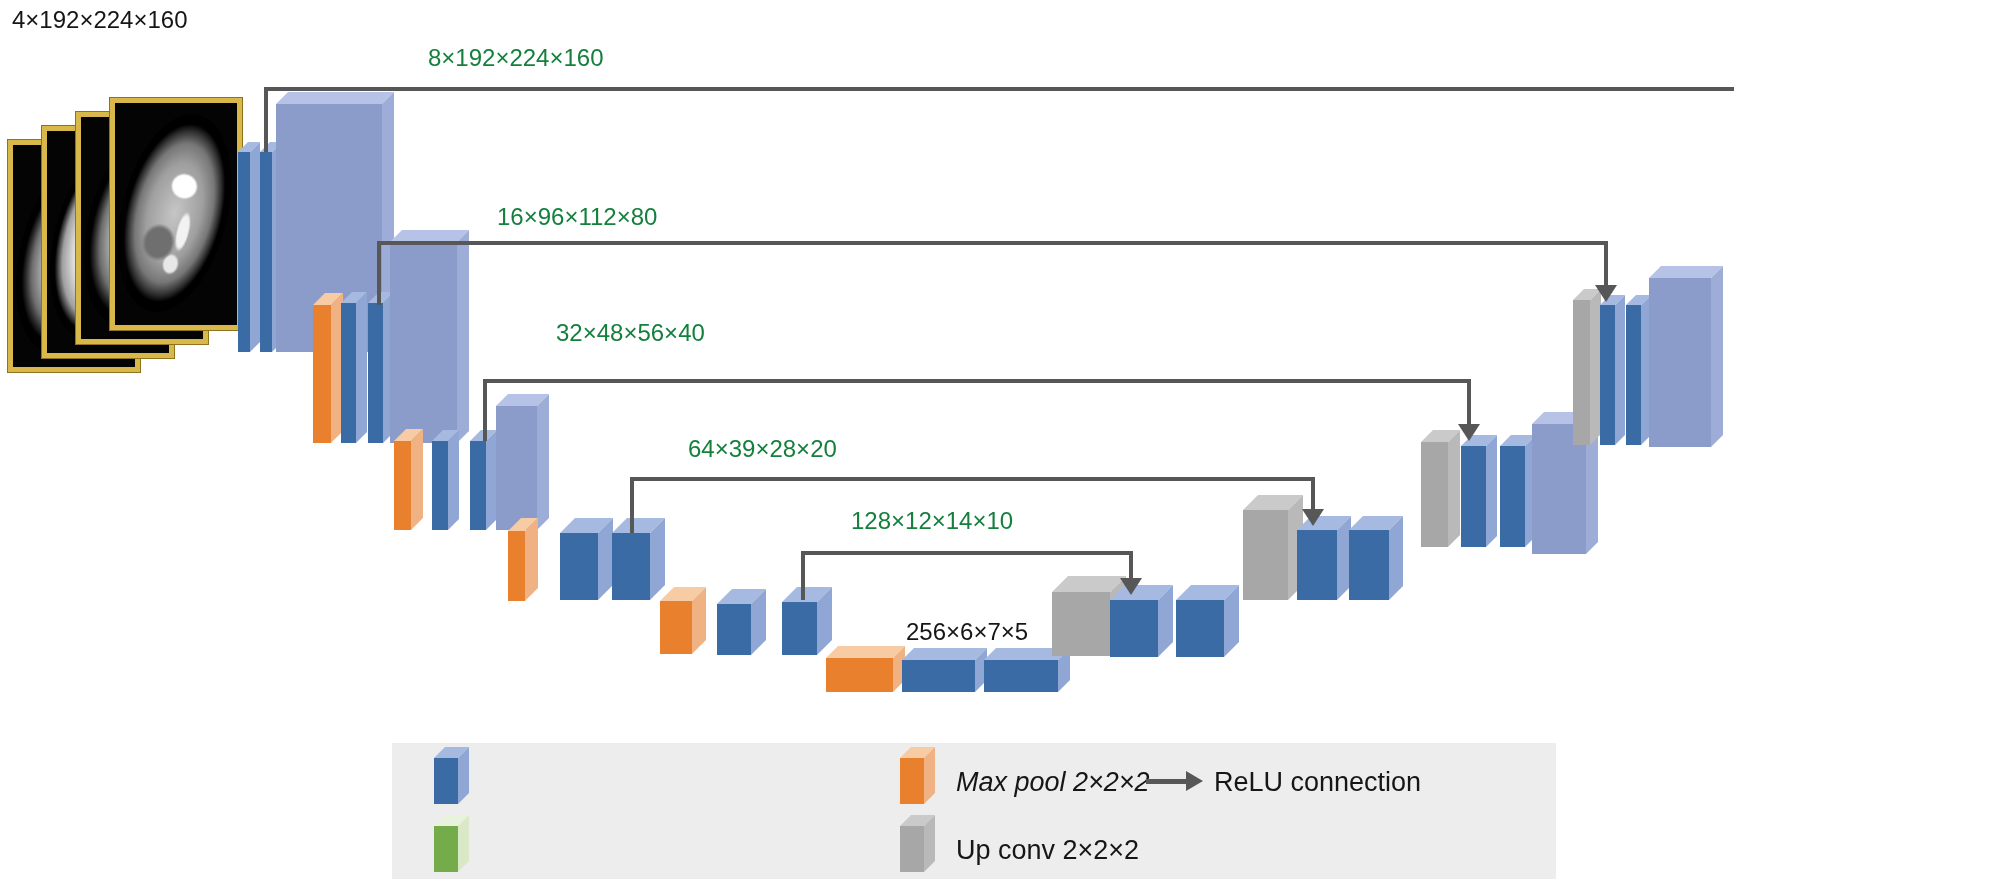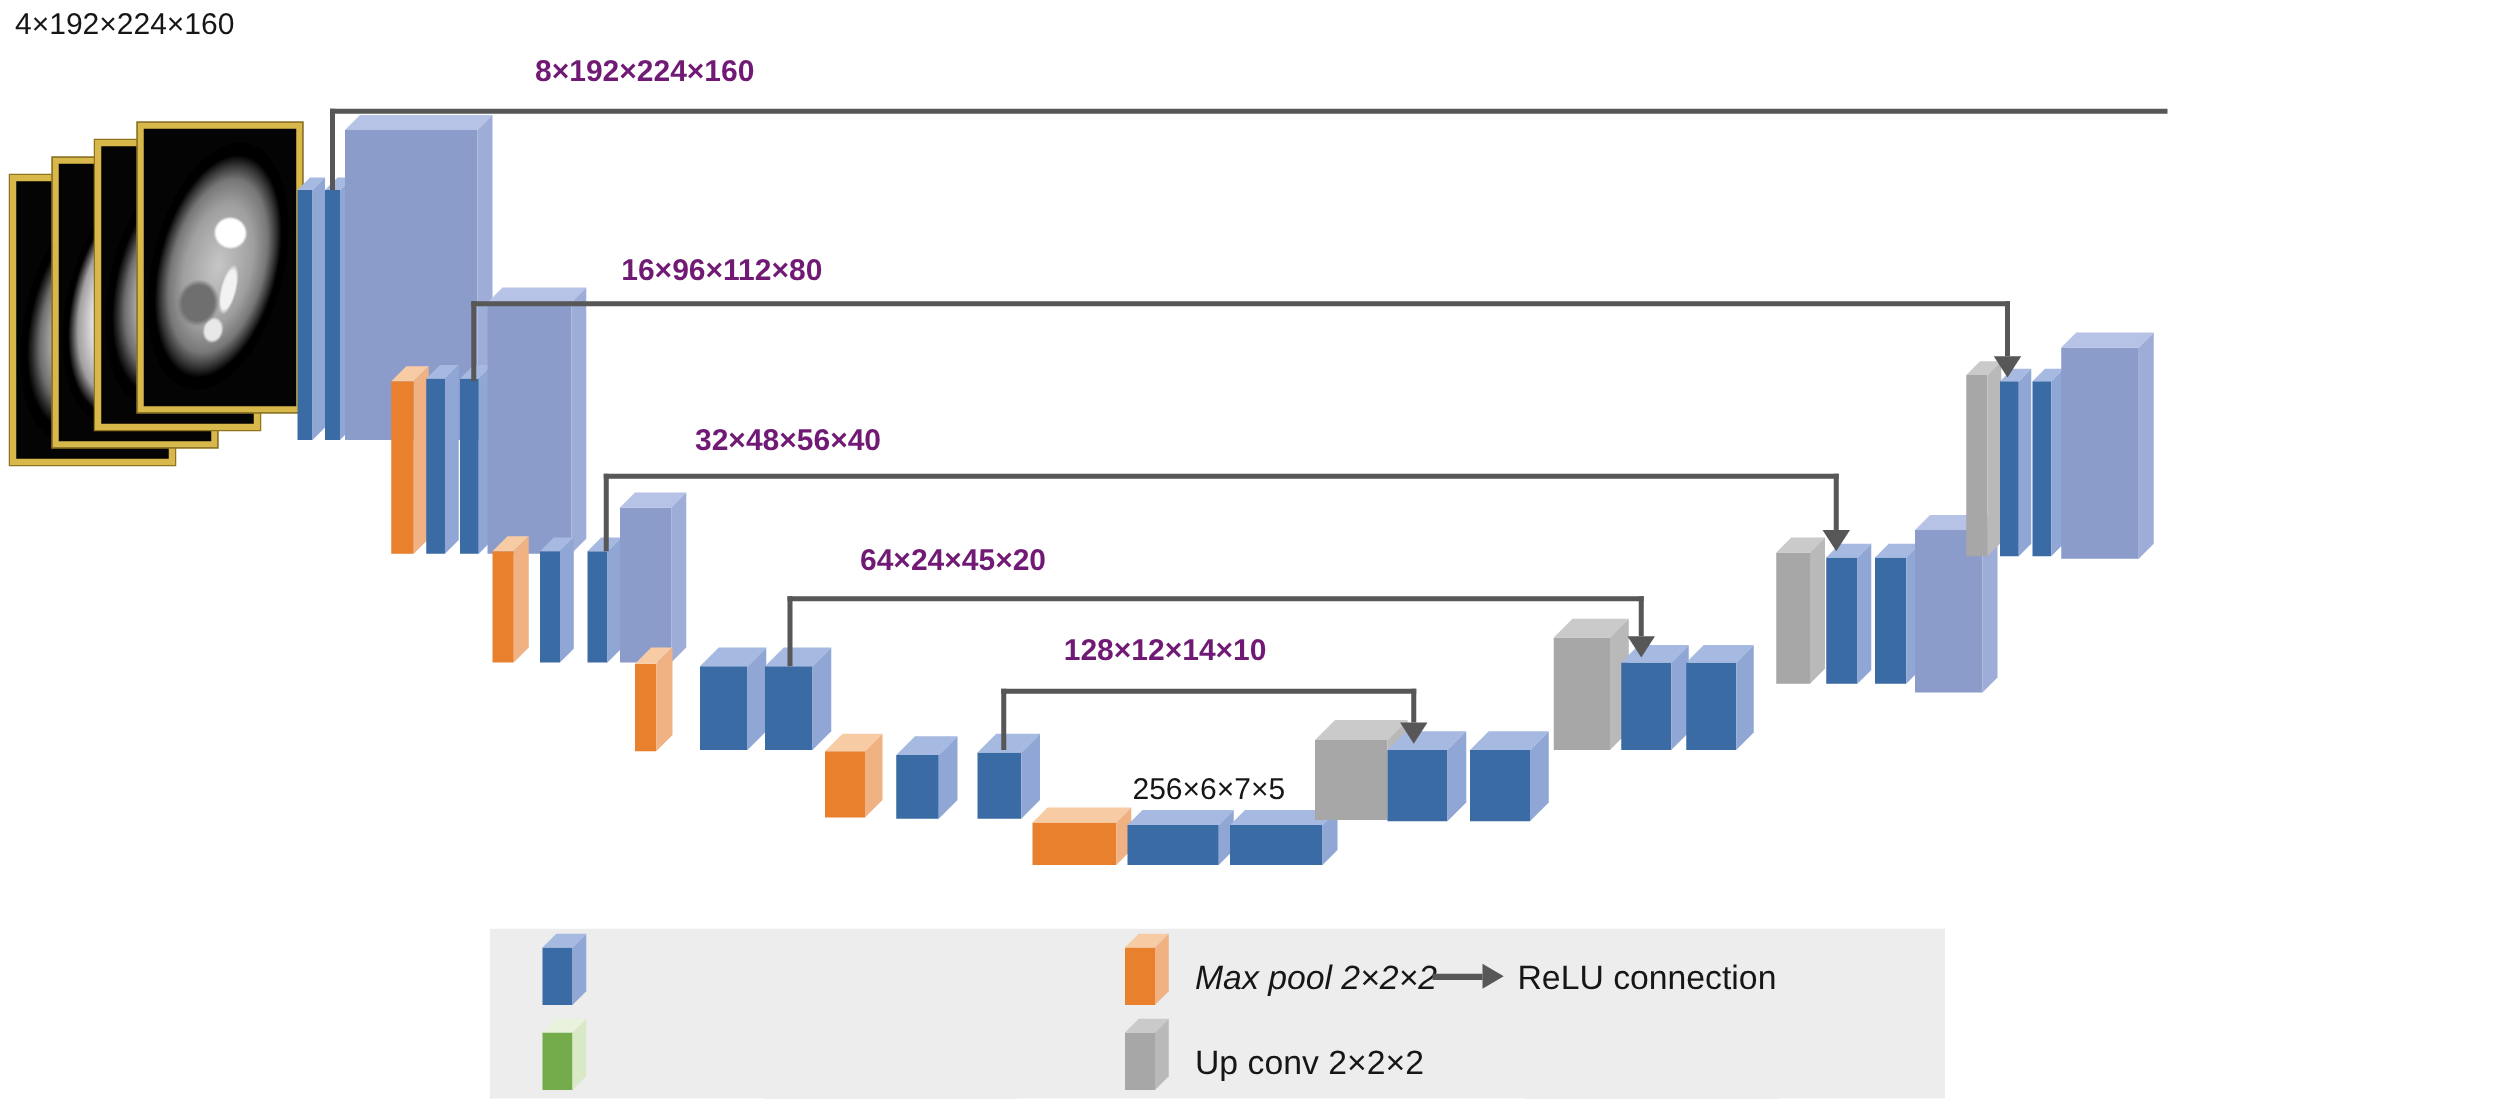--- a/index.html
+++ b/index.html
@@ -6,21 +6,21 @@
   #stage{
     position:relative;width:1734px;height:879px;background:#ffffff;overflow:hidden;
     font-family:"Liberation Sans",sans-serif;color:#1c1c1c;border-radius:30px;
   }
   
   .b3{position:absolute;}
   .b3 .bt{position:absolute;left:0;width:100%;display:block;transform:skewX(-45deg);transform-origin:left bottom;}
   .b3 .bs{position:absolute;top:0;left:100%;height:100%;display:block;transform:skewY(-45deg);transform-origin:left top;}
   .ln{position:absolute;background:var(--line);}
   .ah{position:absolute;width:0;height:0;border-left:11px solid transparent;border-right:11px solid transparent;border-top:17px solid var(--line);}
-  .lab{position:absolute;font-size:24px;white-space:nowrap;color:#701a75;font-weight:bold;}
+  .lab{position:absolute;font-size:24px;white-space:nowrap;color:#15803d;}
   .fixedlab{position:absolute;font-size:24px;white-space:nowrap;color:#161616;}
   #input-dims{left:12px;top:6px;}
   #bottleneck-dims{left:906px;top:618px;}
   
   .mri{position:absolute;background:#040404;border:5px solid var(--frame_gold);box-shadow:0 0 0 1px #8f731f;}
   .brain{position:absolute;left:6%;top:4%;width:86%;height:91%;border-radius:50%;transform:rotate(14deg);}
   .brain.mid{background:radial-gradient(closest-side,#cfcfcf,#a8a8a8 55%,#6e6e6e 72%,#2e2e2e 82%,#000 90%);}
   .brain.light{background:radial-gradient(closest-side,#f2f2f2,#dedede 58%,#a0a0a0 78%,#000 92%);}
   .brain.detail{background:
     radial-gradient(ellipse 18% 9% at 53% 36%, #ffffff 0 60%, transparent 72%),
@@ -254,24 +254,24 @@
     <div class="lab" style="left: 428px; top: 44px;">8×192×224×160</div>
     <div class="ln" style="left: 377px; top: 241px; width: 1231px; height: 4px;"></div>
     <div class="ln" style="left: 377px; top: 241px; width: 4px; height: 64px;"></div>
     <div class="ln" style="left: 1604px; top: 241px; width: 4px; height: 44px;"></div>
     <div class="ah" style="left: 1595px; top: 285px;"></div>
     <div class="lab" style="left: 497px; top: 203px;">16×96×112×80</div>
     <div class="ln" style="left: 483px; top: 379px; width: 988px; height: 4px;"></div>
     <div class="ln" style="left: 483px; top: 379px; width: 4px; height: 62px;"></div>
     <div class="ln" style="left: 1467px; top: 379px; width: 4px; height: 45px;"></div>
     <div class="ah" style="left: 1458px; top: 424px;"></div>
-    <div class="lab" style="left: 556px; top: 339px;">32×48×56×40</div>
+    <div class="lab" style="left: 556px; top: 319px;">32×48×56×40</div>
     <div class="ln" style="left: 630px; top: 477px; width: 685px; height: 4px;"></div>
     <div class="ln" style="left: 630px; top: 477px; width: 4px; height: 56px;"></div>
     <div class="ln" style="left: 1311px; top: 477px; width: 4px; height: 32px;"></div>
     <div class="ah" style="left: 1302px; top: 509px;"></div>
-    <div class="lab" style="left: 688px; top: 435px;">64×24×45×20</div>
+    <div class="lab" style="left: 688px; top: 435px;">64×39×28×20</div>
     <div class="ln" style="left: 801px; top: 551px; width: 332px; height: 4px;"></div>
     <div class="ln" style="left: 801px; top: 551px; width: 4px; height: 49px;"></div>
     <div class="ln" style="left: 1129px; top: 551px; width: 4px; height: 27px;"></div>
     <div class="ah" style="left: 1120px; top: 578px;"></div>
     <div class="lab" style="left: 851px; top: 507px;">128×12×14×10</div>
   </div>
 
 </body></html>

